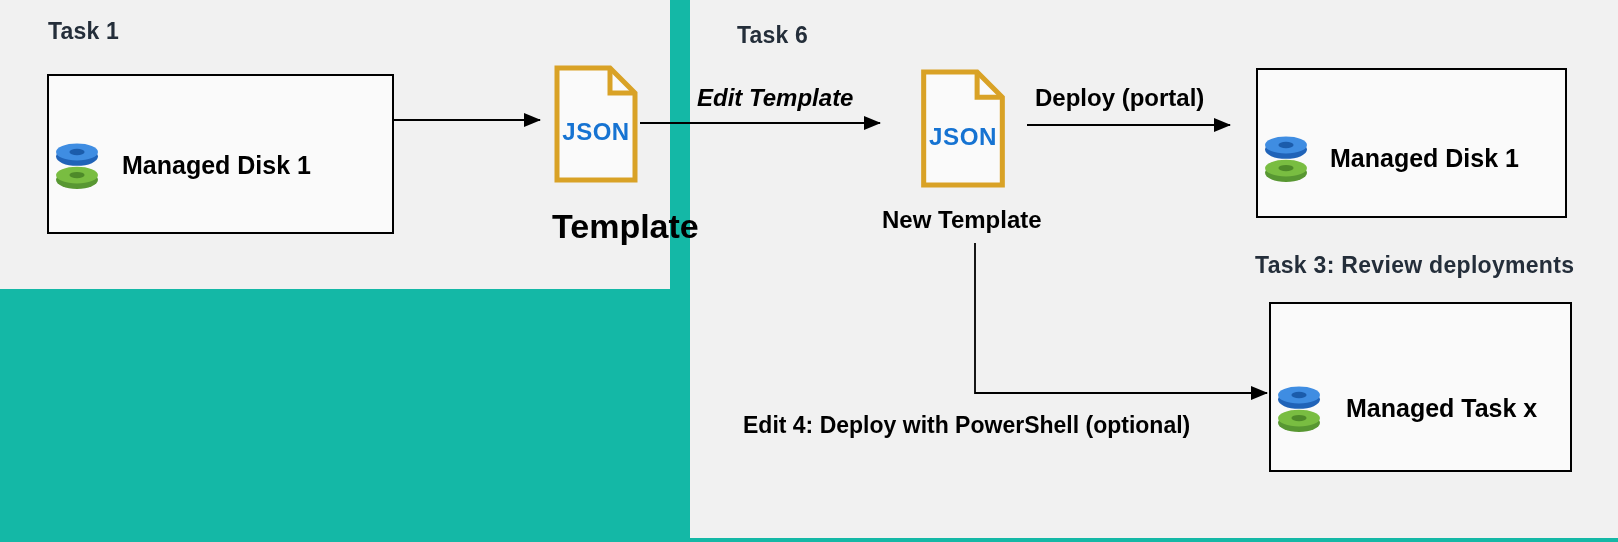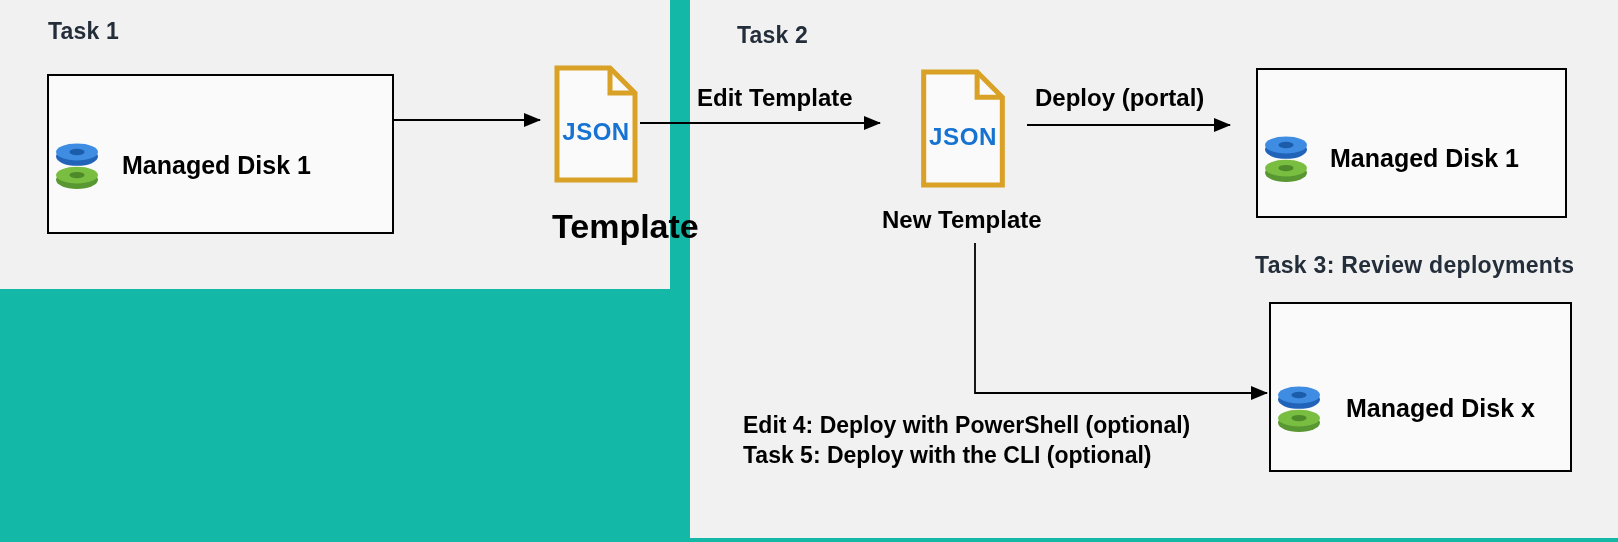--- a/index.html
+++ b/index.html
@@ -71,23 +71,23 @@
   </div>
 
   <svg class="json-icon" style="left:553px;top:64px;" width="86" height="120" viewBox="0 0 86 120">
     <path class="doc" d="M4,4 H57 L82,29 V116 H4 Z"></path>
     <path class="fold" d="M57,4 V29 H82"></path>
     <text x="43" y="76">JSON</text>
   </svg>
 
   <div class="flow-label" style="left:552px;top:208px;font-size:34px;">Template</div>
 
-  <div class="heading" style="left:737px;top:23px;">Task 2</div>
+  <div class="heading" style="left:737px;top:23px;">Task 6</div>
 
-  <div class="flow-label" style="left:697px;top:85px;">Edit Template</div>
+  <div class="flow-label" style="left:697px;top:85px;font-style:italic;">Edit Template</div>
 
   <svg class="json-icon" style="left:919px;top:68px;" width="88" height="121" viewBox="0 0 86 120">
     <path class="doc" d="M4,4 H57 L82,29 V116 H4 Z"></path>
     <path class="fold" d="M57,4 V29 H82"></path>
     <text x="43" y="76">JSON</text>
   </svg>
 
   <div class="flow-label" style="left:882px;top:207px;">New Template</div>
 
   <div class="flow-label" style="left:1035px;top:85px;">Deploy (portal)</div>
@@ -108,19 +108,18 @@
 
   <div class="disk-box" style="left:1269px;top:302px;width:303px;height:170px;padding-top:42px;gap:19px;">
     <svg width="56" height="52" viewBox="0 0 64 62">
       <ellipse cx="32" cy="48.5" rx="25" ry="11" fill="var(--disk-green-side,#589732)"></ellipse>
       <ellipse cx="32" cy="43" rx="25" ry="10" fill="var(--disk-green-face,#79bd41)"></ellipse>
       <ellipse cx="32" cy="43" rx="9" ry="3.8" fill="var(--disk-green-hole,#4e8a29)"></ellipse>
       <ellipse cx="32" cy="21" rx="25" ry="11" fill="var(--disk-blue-side,#2063b8)"></ellipse>
       <ellipse cx="32" cy="15.5" rx="25" ry="10" fill="var(--disk-blue-face,#3f8de2)"></ellipse>
       <ellipse cx="32" cy="15.5" rx="9" ry="3.8" fill="var(--disk-blue-hole,#1b5cab)"></ellipse>
     </svg>
-    <div class="disk-label">Managed Disk x</div>
+    <div class="disk-label">Managed Task x</div>
   </div>
 
   <div class="flow-label" style="left:743px;top:413px;font-size:23px;">Edit 4: Deploy with PowerShell (optional)</div>
-  <div class="flow-label" style="left:743px;top:443px;font-size:23px;">Task 5: Deploy with the CLI (optional)</div>
 
 </div>
 
 </body></html>

